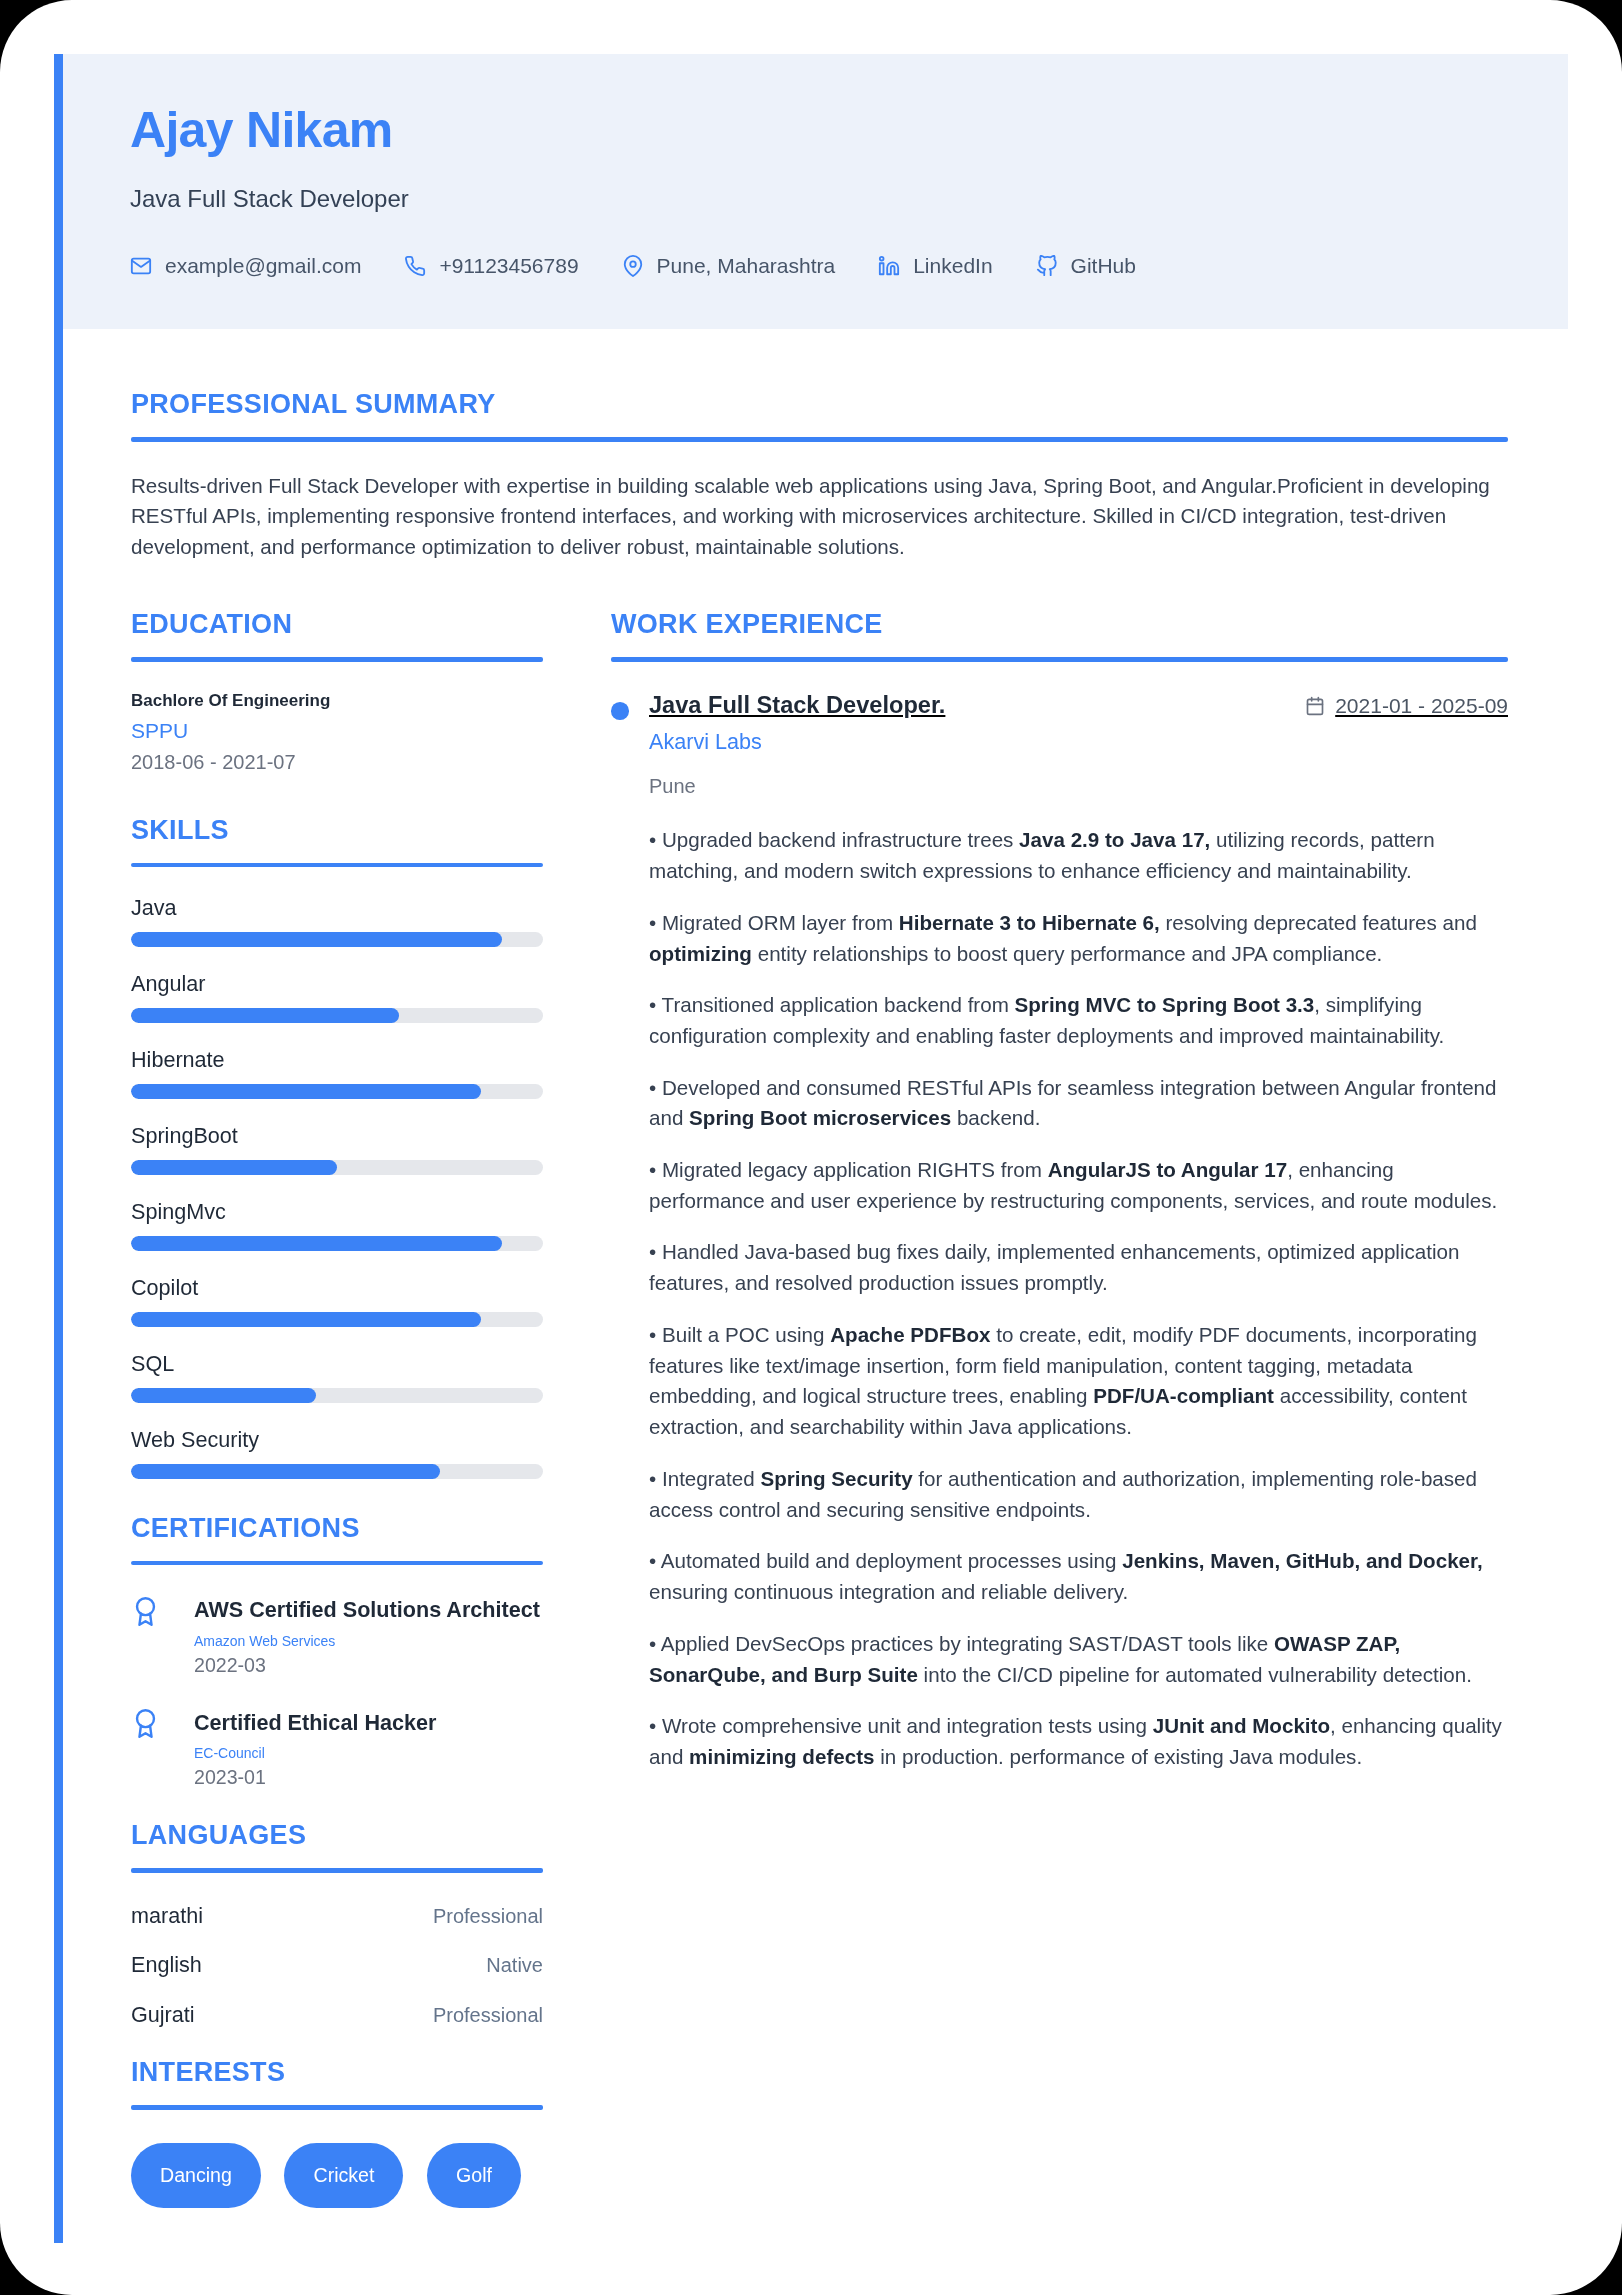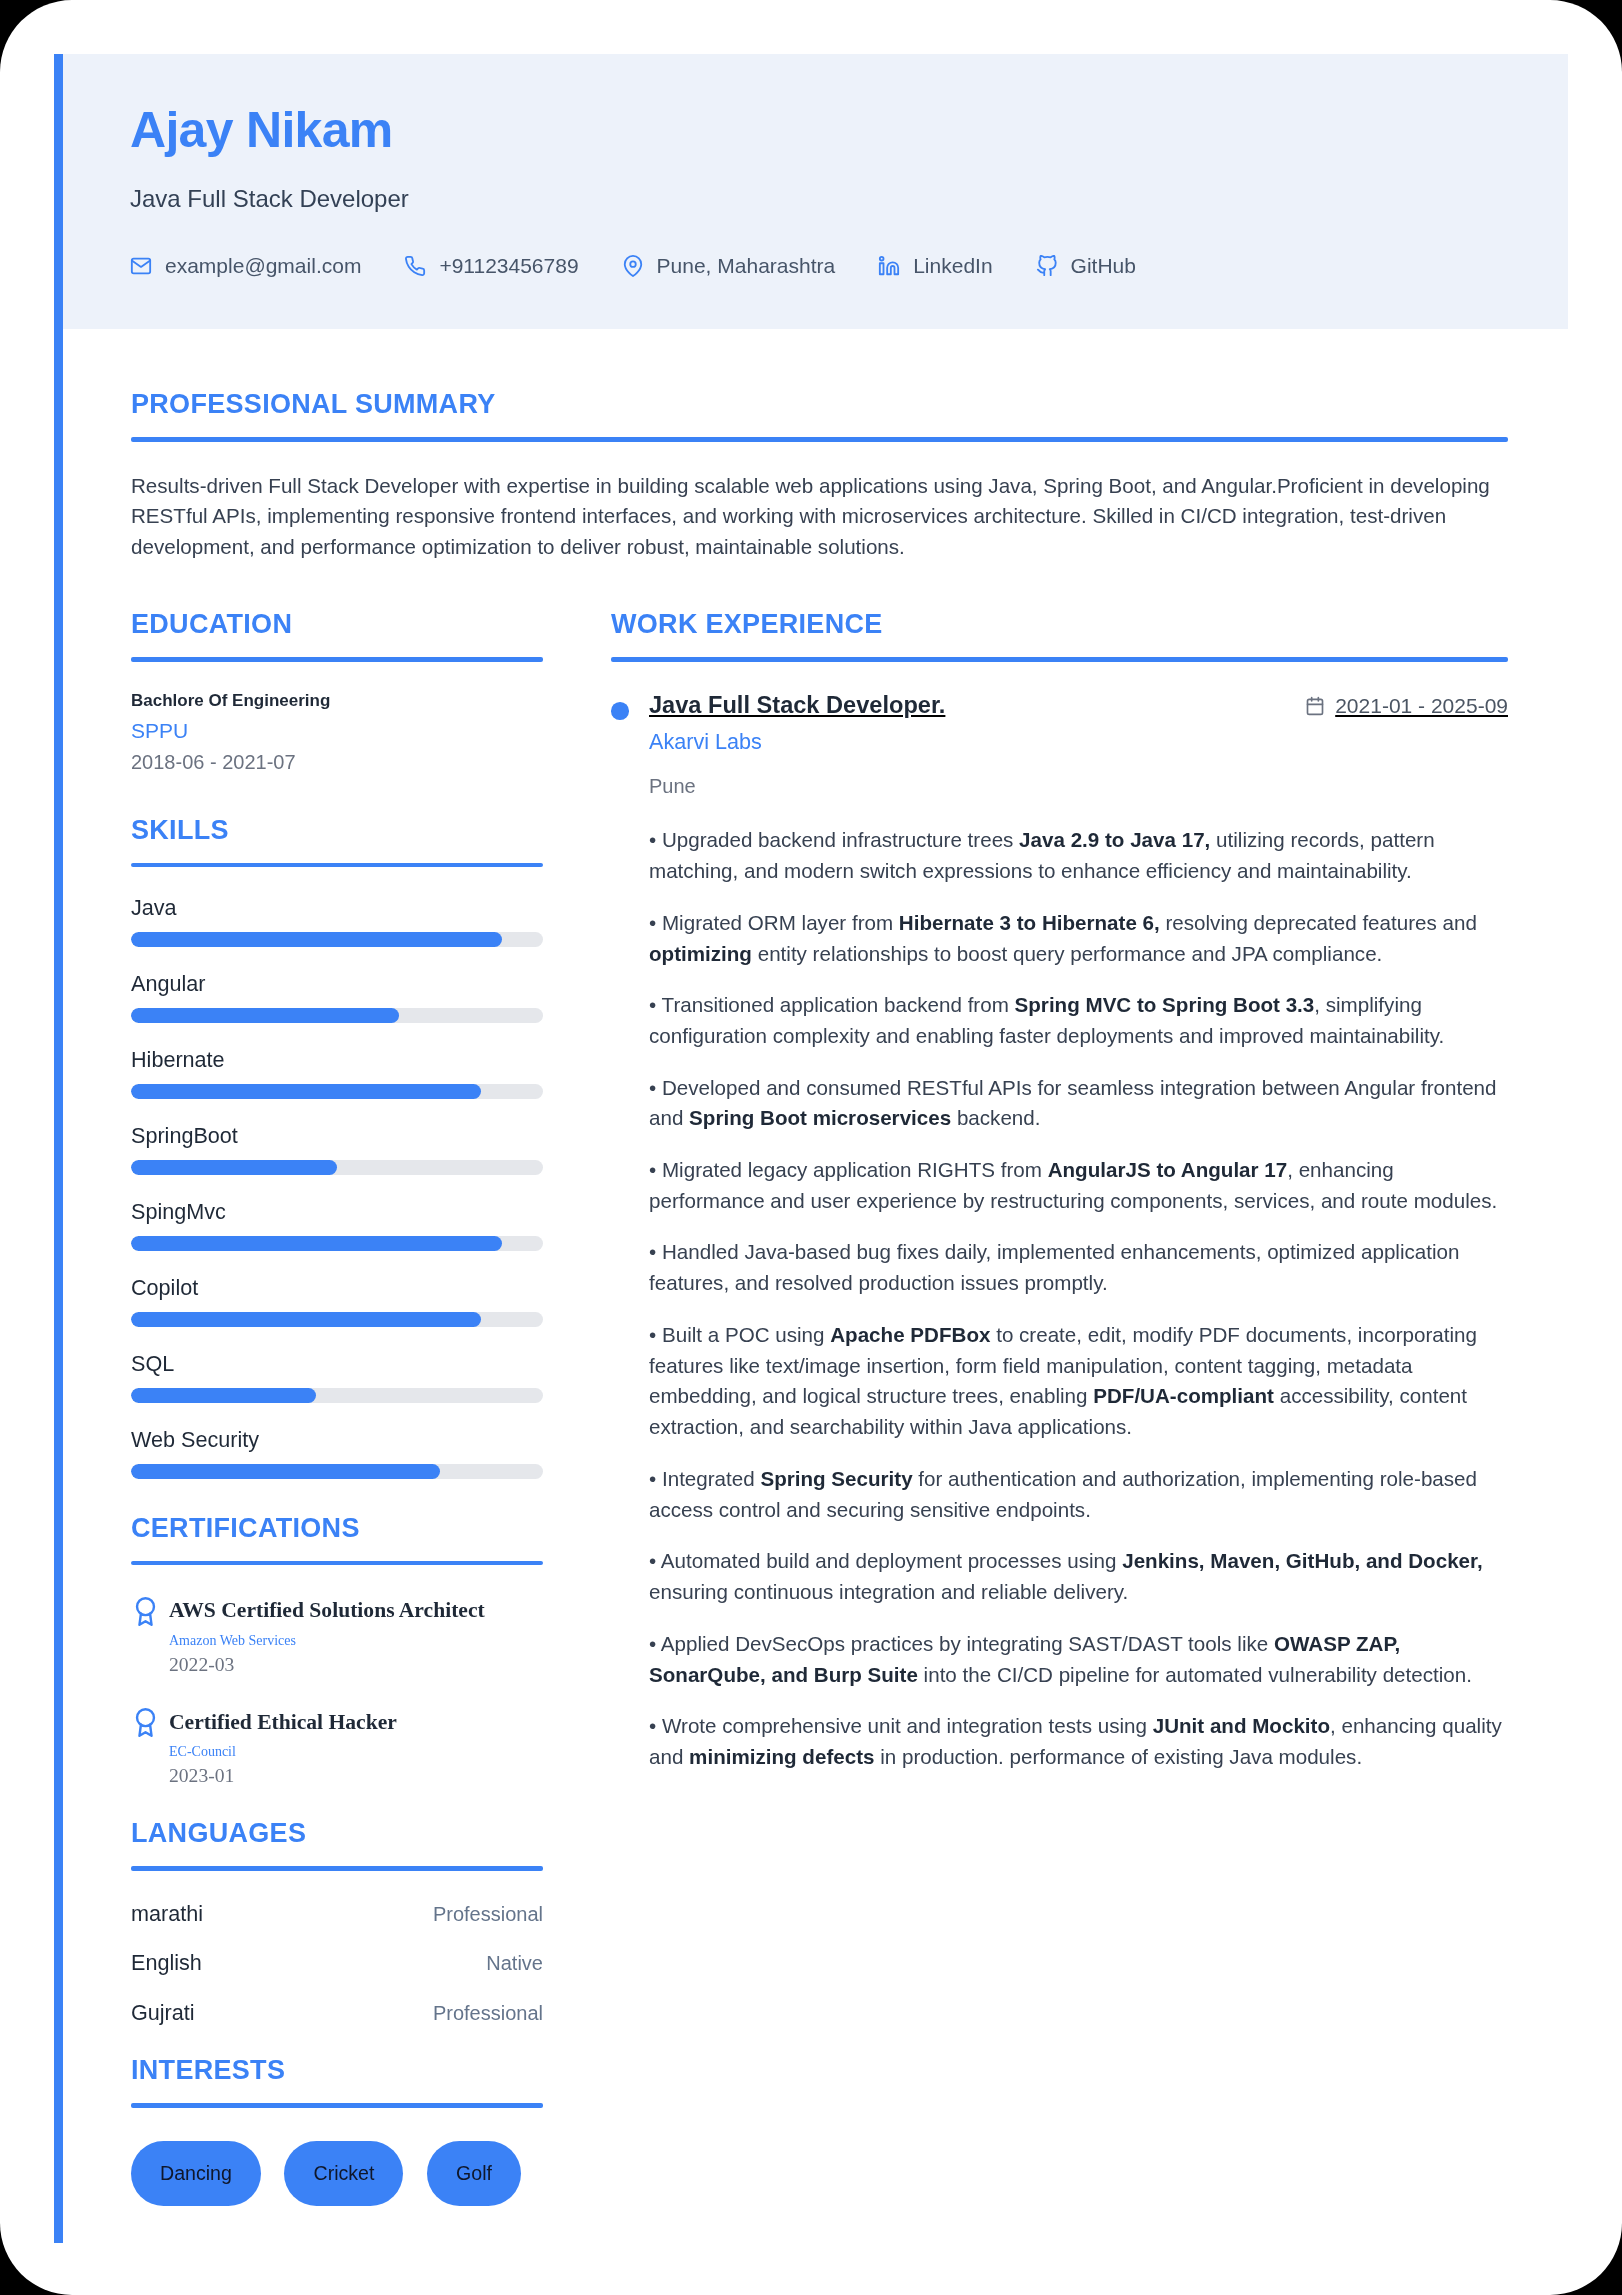--- a/index.html
+++ b/index.html
@@ -64,35 +64,35 @@
   
   .skills-section { margin-top:41px; }
   .skills-list { margin-top:27.5px; }
   .skill-item { margin-bottom:24px; }
   .skill-name { font-size:21.6px; color:#1f2937; margin-bottom:11px; }
   .skill-track { height:15px; background:#e5e7eb; border-radius:7.9px; overflow:hidden; }
   .skill-fill { height:100%; background:#3b82f6; border-radius:7.9px; }
   
   .certs-section { margin-top:34px; }
   .certs-list { margin-top:30px; }
-  .cert-item { display:flex; gap:9px; margin-bottom:31px;font-family:Liberation Serif, serif; }
+  .cert-item { display:flex; gap:34px; margin-bottom:31px; }
   .cert-title { font-size:21.6px; font-weight:600; color:#1f2937; line-height:1.4; }
   .cert-issuer { font-size:14px; color:#3b82f6; margin-top:7px; }
   .cert-date { font-size:19.6px; color:#6b7280; margin-top:5.2px; }
   
   .langs-section { margin-top:31px; }
   .langs-list { margin-top:30px; }
   .lang-row { display:flex; justify-content:space-between; align-items:baseline; margin-bottom:23.6px; }
   .lang-name { font-size:21.6px; color:#1f2937; }
   .lang-level { font-size:20px; color:#64748b; }
   
   .interests-section { margin-top:29px; }
   .pills { display:flex; gap:23.6px; margin-top:33px; }
   .pill {
-    background:#3b82f6; color:#0f172a;
+    background:#3b82f6; color:#ffffff;
     font-size:19.6px; padding:21px 29px;
     border-radius:654px;
   }
   
   .job { position:relative; padding-left:38px; margin-top:30px; }
   .job-dot {
     position:absolute; left:0; top:10.5px;
     width:17.7px; height:17.7px; border-radius:50%; background:#3b82f6;
   }
   .job-head { display:flex; justify-content:space-between; align-items:center; gap:34px;text-decoration:underline; }

